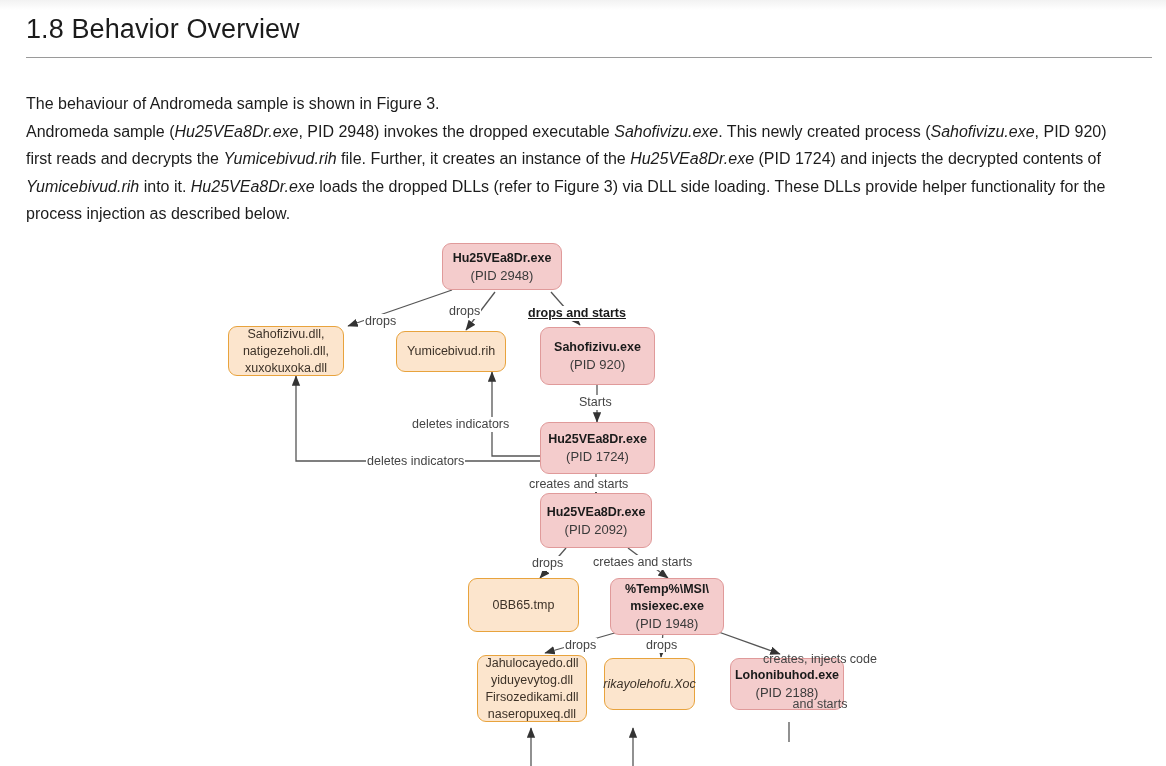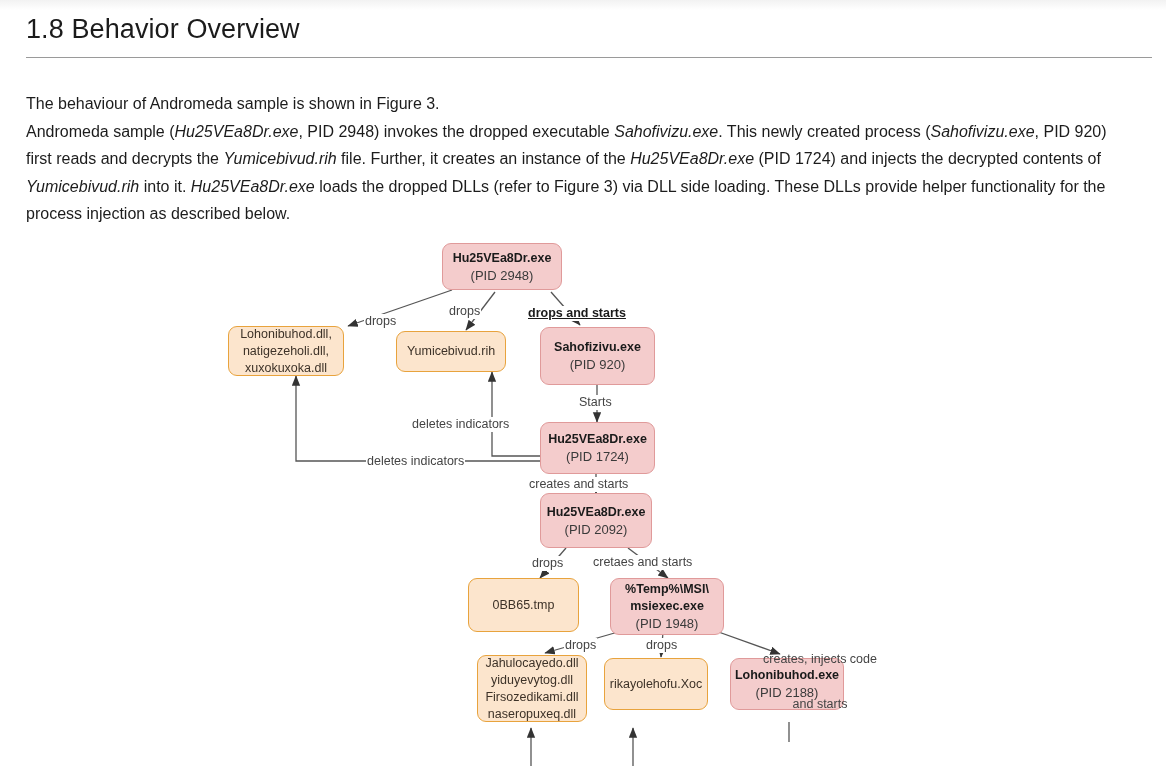--- a/index.html
+++ b/index.html
@@ -168,21 +168,21 @@
         <path d="M592.5,258 L599.5,258 L596,263 z"></path>
       </g>
     </svg>
 
     <div class="node proc" style="left:442px; top:13px; width:120px; height:47px;">
       <span class="nm">Hu25VEa8Dr.exe</span>
       <span class="pid">(PID 2948)</span>
     </div>
 
     <div class="node file" style="left:228px; top:96px; width:116px; height:50px;">
-      <span class="nm">Lohonibuhod.dll,</span>
+      <span class="nm">Sahofizivu.dll,</span>
       <span class="nm">natigezeholi.dll,</span>
       <span class="nm">xuxokuxoka.dll</span>
     </div>
 
     <div class="node file" style="left:396px; top:101px; width:110px; height:41px;">
       <span class="nm">Yumicebivud.rih</span>
     </div>
 
     <div class="node proc" style="left:540px; top:97px; width:115px; height:58px;">
       <span class="nm">Sahofizivu.exe</span>
@@ -209,21 +209,21 @@
       <span class="pid">(PID 1948)</span>
     </div>
 
     <div class="node file" style="left:477px; top:425px; width:110px; height:67px;">
       <span class="nm">Jahulocayedo.dll</span>
       <span class="nm">yiduyevytog.dll</span>
       <span class="nm">Firsozedikami.dll</span>
       <span class="nm">naseropuxeq.dll</span>
     </div>
 
-    <div class="node file" style="left:604px; top:428px; width:104px; height:52px;">
+    <div class="node file" style="left:604px; top:428px; width:91px; height:52px;font-style:italic;">
       <span class="nm">rikayolehofu.Xoc</span>
     </div>
 
     <div class="node proc" style="left:730px; top:428px; width:114px; height:52px;">
       <span class="nm">Lohonibuhod.exe</span>
       <span class="pid">(PID 2188)</span>
     </div>
 
     <div class="edge-label" style="left:364px; top:84px;">drops</div>
 

